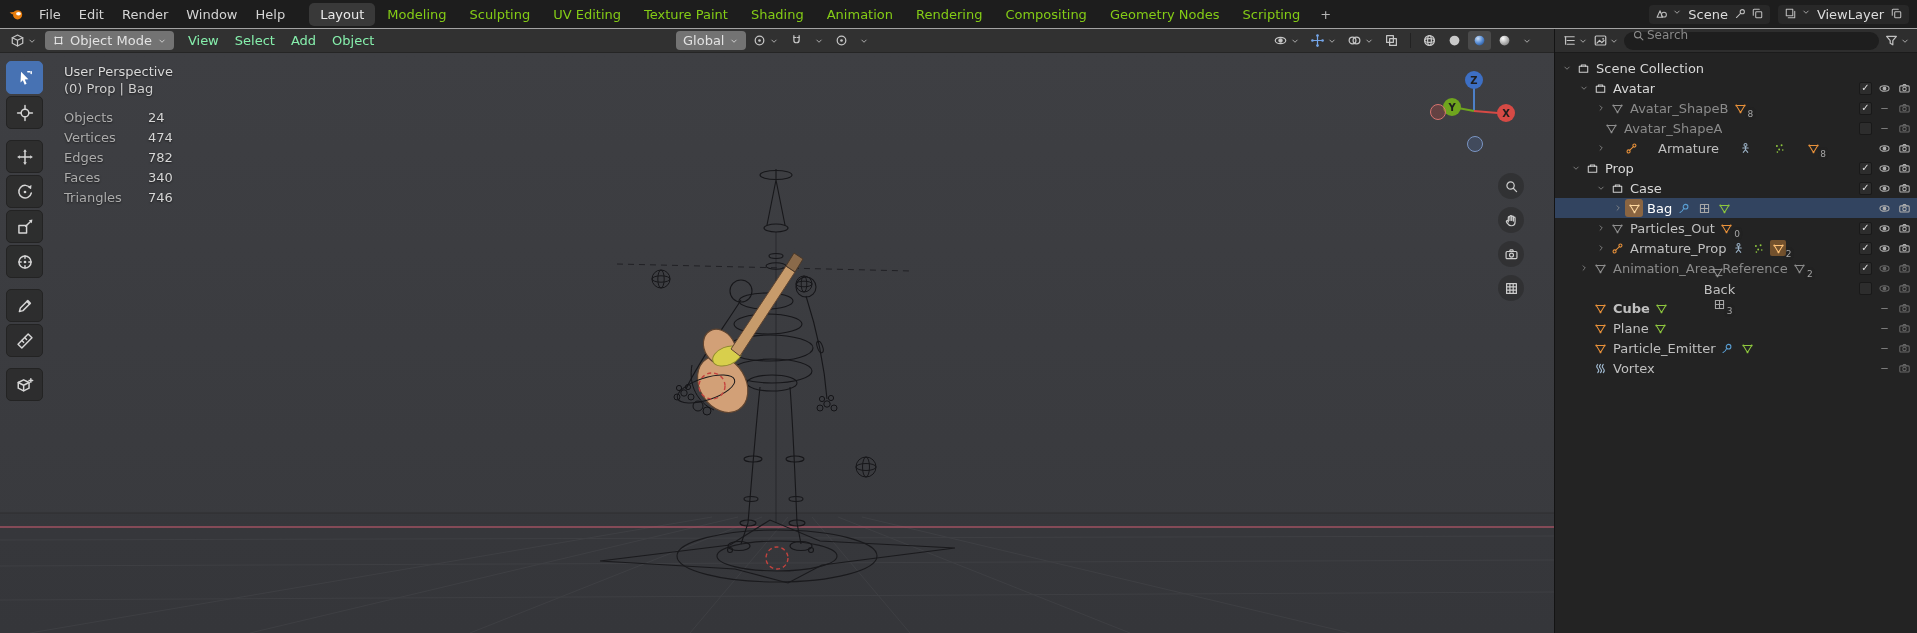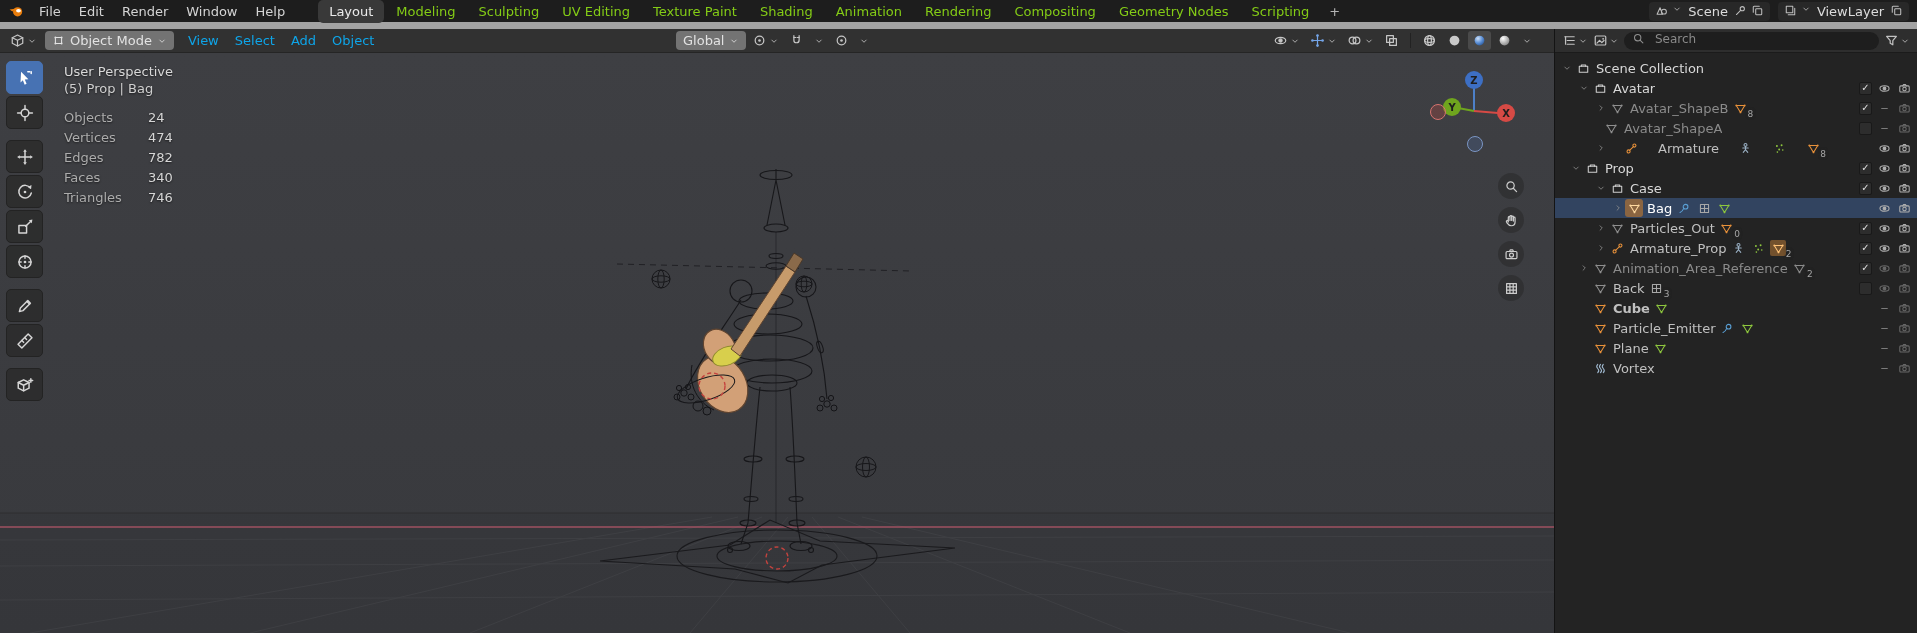--- a/index.html
+++ b/index.html
@@ -10,43 +10,43 @@
   
   .i{width:15px;height:15px;stroke:currentColor;fill:none;stroke-width:1.3;
      stroke-linecap:round;stroke-linejoin:round;flex:0 0 auto}
   .i-sm{width:10px;height:10px}
   .i-tool{width:18px;height:18px}
   .i-16{width:16px;height:16px}
   .i-13{width:13px;height:13px}
 
   
   .topbar{height:29px;flex:0 0 29px;background:#1d1d1d;display:flex;align-items:center;
-    padding:8px 8px;border-bottom:7px solid #a3a3a3}
+    padding:8px 8px;border-bottom:1px solid #a3a3a3}
   .logo{display:flex;align-items:center;margin-right:6px}
   .menu-item{padding:4px 9px;border-radius:4px;color:#d4d4d4}
-  .tabs{display:flex;align-items:center;margin-left:24px;gap:1px;height:100%}
+  .tabs{display:flex;align-items:center;margin-left:15px;gap:1px;height:100%}
   .tab{padding:4px 11px;border-radius:5px;color:#84cc16}
   .tab.active{background:#393939;color:#eaeaea}
   .tab.add{padding:4px 8px;color:#b5b5b5}
   .tb-spacer{flex:1}
   .db-select{display:flex;align-items:flex-start;gap:4px;background:#282828;border-radius:4px;
     padding:2px 6px;margin-left:8px;color:#cfcfcf}
   .db-select .name{padding:0 2px;color:#dcdcdc}
   .db-ic{display:flex;align-items:center;color:#bdbdbd}
 
   
   .main{flex:1;display:flex;min-height:0}
 
   
   .viewport{width:1554px;flex:0 0 1554px;display:flex;flex-direction:column;position:relative}
   .vp-header{height:24px;flex:0 0 24px;background:#313131;display:flex;align-items:center;
     padding:0 6px;position:relative;border-bottom:1px solid #252525}
   .hdr-btn{display:flex;align-items:center;gap:5px;background:#737373;border-radius:4px;
     padding:2px 7px;color:#e2e2e2}
-  .hdr-menu{padding:3px 8px;color:#0ea5e9}
+  .hdr-menu{padding:3px 8px;color:#86efac}
   .hdr-ic{display:flex;align-items:center;gap:2px;padding:2px 4px;border-radius:3px;color:#c6c6c6}
   .hdr-ic.blue{color:#74a5e8}
   .vsep{width:1px;height:15px;background:#222;margin:0 5px}
   .hdr-center{position:absolute;left:676px;top:0;height:100%;display:flex;align-items:center;gap:2px}
   .hdr-right{position:absolute;right:18px;top:0;height:100%;display:flex;align-items:center;gap:2px}
   .shade-btn{display:flex;align-items:center;padding:2px 4px;border-radius:3px;color:#c9c9c9}
   .shade-btn.active{background:#4a4a4a}
 
   .vp-body{flex:1;position:relative;background:linear-gradient(#3e3f43,#38393d);overflow:hidden}
   .scene-svg{position:absolute;left:0;top:0}
@@ -71,22 +71,22 @@
   .nav-gizmo{position:absolute;right:34px;top:12px;z-index:2}
   .nav-tools{position:absolute;right:30px;top:120px;z-index:2;display:flex;flex-direction:column;gap:8px}
   .nav-btn{width:26px;height:26px;border-radius:50%;background:rgba(36,36,36,.45);
     display:flex;align-items:center;justify-content:center;color:#cdcdcd}
 
   
   .outliner{flex:1;background:#232323;border-left:1px solid #141414;display:flex;flex-direction:column}
   .ol-header{height:24px;flex:0 0 24px;background:#2e2e2e;display:flex;align-items:center;
     gap:5px;padding:0 7px;border-bottom:1px solid #1b1b1b}
   .ol-hic{display:flex;align-items:center;gap:1px;color:#c2c2c2}
-  .ol-search{flex:1;display:flex;align-items:flex-start;gap:10px;background:#1e1e1e;border-radius:10px;
-    height:18px;padding:0 8px;color:#8f8f8f}
+  .ol-search{flex:1;display:flex;align-items:flex-end;gap:2px;background:#1e1e1e;border-radius:10px;
+    height:18px;padding:8px 8px;color:#8f8f8f}
   .ol-search input{flex:1;background:transparent;border:0;outline:0;color:#cfcfcf;
     font-family:inherit;font-size:12px}
   .ol-search input::placeholder{color:#8a8a8a}
   .ol-tree{flex:1;padding-top:5px;overflow:hidden}
   .ol-row{height:20px;display:flex;align-items:center;padding-right:5px}
   .ol-row.selected{background:rgba(72,114,180,.42)}
   .ol-left{display:flex;align-items:center;flex:1;min-width:0}
   .ol-exp{width:15px;display:flex;justify-content:center;color:#8f8f8f}
   .ol-ic{width:18px;height:18px;display:flex;align-items:center;justify-content:center;border-radius:3px}
   .ic-collection{color:#cfcfcf}
@@ -663,21 +663,21 @@
             </div>
             <div class="tool-btn group">
               <svg class="i i-tool">
                 <use href="#tool-addcube"></use>
               </svg>
             </div>
           </div>
 
         <div class="vp-overlay">
           <div class="ov-view">User Perspective</div>
-          <div class="ov-ctx">(5) Prop | Bag</div>
+          <div class="ov-ctx">(0) Prop | Bag</div>
           <div class="stats">
               <span class="st-l">Objects</span>
               <span class="st-v">24</span>
               <span class="st-l">Vertices</span>
               <span class="st-v">474</span>
               <span class="st-l">Edges</span>
               <span class="st-v">782</span>
               <span class="st-l">Faces</span>
               <span class="st-v">340</span>
               <span class="st-l">Triangles</span>
@@ -1111,21 +1111,21 @@
                 </svg>
               </span>
               <span class="ol-ric ric-camera-dim">
                 <svg class="i i-13">
                   <use href="#sym-cam"></use>
                 </svg>
               </span>
             </div>
           </div>
           <div class="ol-row">
-            <div class="ol-left" style="padding-left: 21px;">
+            <div class="ol-left" style="padding-left: 21px; flex-direction: column;">
               <span class="ol-exp"></span>
               <span class="ol-ic ic-mesh-dim">
                 <svg class="i i-13">
                   <use href="#sym-mesh"></use>
                 </svg>
               </span>
               <span class="ol-label ls-normal">Back</span>
               <span class="ol-badge bg-mod-grid">
                 <svg class="i i-13">
                   <use href="#sym-grid"></use>
@@ -1176,26 +1176,21 @@
             </div>
           </div>
           <div class="ol-row">
             <div class="ol-left" style="padding-left: 21px;">
               <span class="ol-exp"></span>
               <span class="ol-ic ic-mesh">
                 <svg class="i i-13">
                   <use href="#sym-mesh"></use>
                 </svg>
               </span>
-              <span class="ol-label ls-normal">Particle_Emitter</span>
-              <span class="ol-badge bg-physics">
-                <svg class="i i-13">
-                  <use href="#sym-phys"></use>
-                </svg>
-              </span>
+              <span class="ol-label ls-normal">Plane</span>
               <span class="ol-badge bg-tri-green">
                 <svg class="i i-13">
                   <use href="#sym-mesh"></use>
                 </svg>
               </span>
             </div>
             <div class="ol-right">
               <span class="ol-ric ric-dash">
                 <svg class="i i-13">
                   <use href="#sym-dash"></use>
@@ -1209,21 +1204,26 @@
             </div>
           </div>
           <div class="ol-row">
             <div class="ol-left" style="padding-left: 21px;">
               <span class="ol-exp"></span>
               <span class="ol-ic ic-mesh">
                 <svg class="i i-13">
                   <use href="#sym-mesh"></use>
                 </svg>
               </span>
-              <span class="ol-label ls-normal">Plane</span>
+              <span class="ol-label ls-normal">Particle_Emitter</span>
+              <span class="ol-badge bg-physics">
+                <svg class="i i-13">
+                  <use href="#sym-phys"></use>
+                </svg>
+              </span>
               <span class="ol-badge bg-tri-green">
                 <svg class="i i-13">
                   <use href="#sym-mesh"></use>
                 </svg>
               </span>
             </div>
             <div class="ol-right">
               <span class="ol-ric ric-dash">
                 <svg class="i i-13">
                   <use href="#sym-dash"></use>

